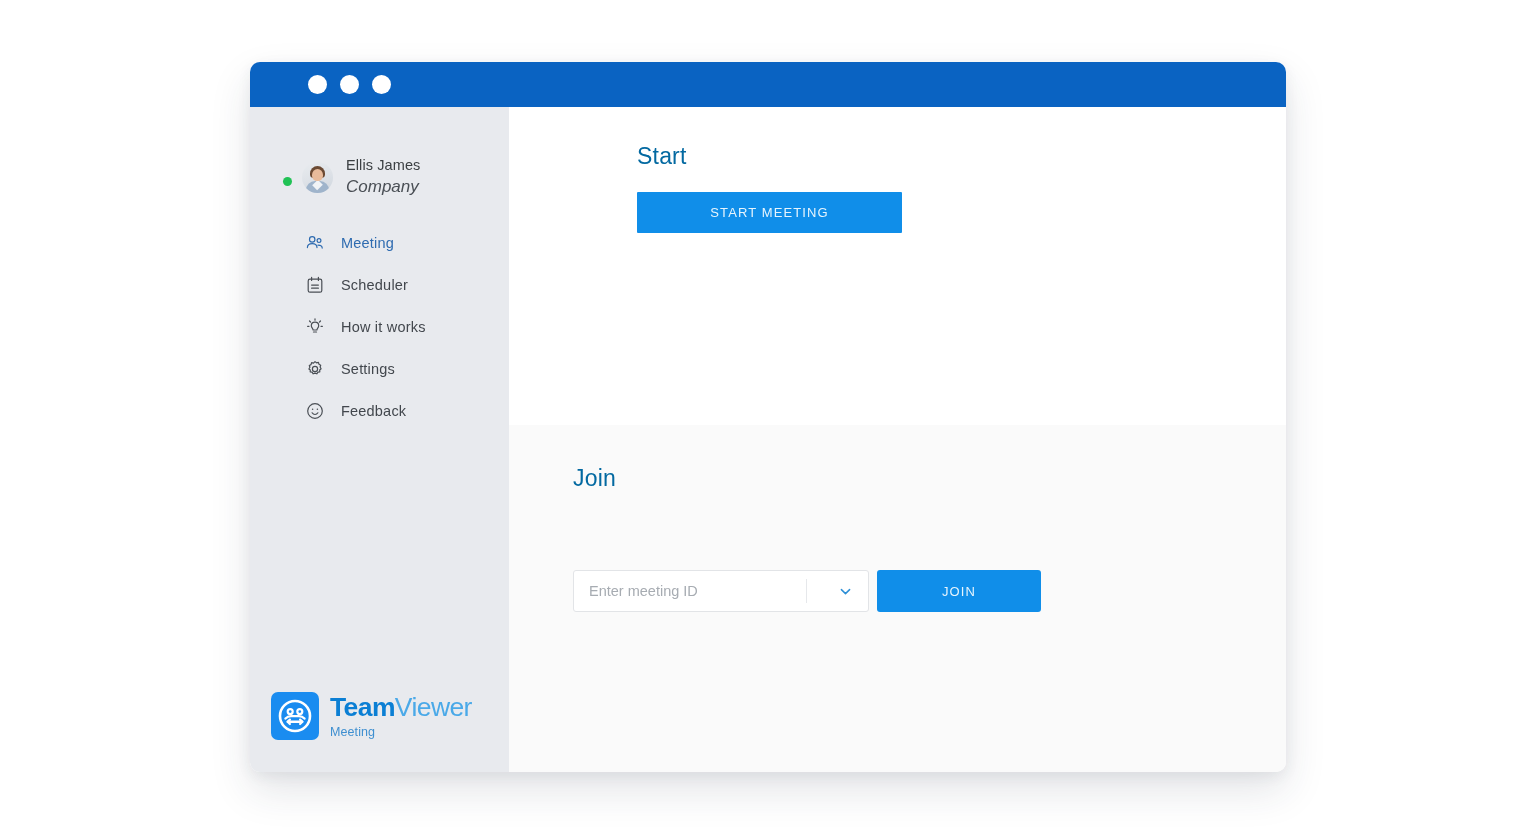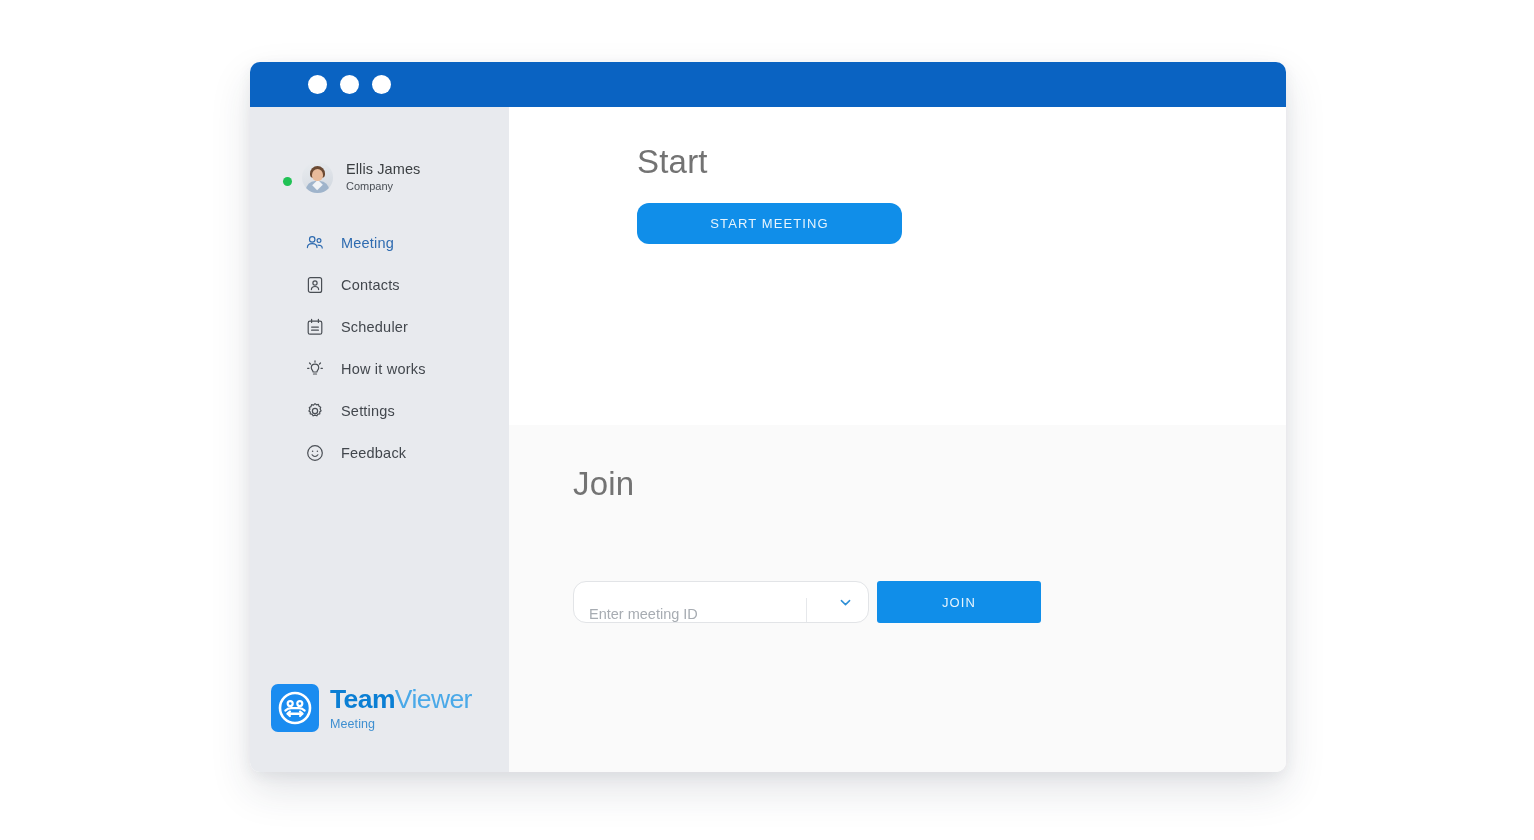--- a/index.html
+++ b/index.html
@@ -112,23 +112,24 @@
     transform: rotate(45deg);
   }
 
   .profile-text { margin-left: 13px; line-height: 1.2; }
   .profile-name {
     font-size: 14.5px;
     color: #3c4043;
     letter-spacing: .1px;
   }
   .profile-company {
-    font-size: 11px;
+    font-size: 17px;
     color: #4a4f55;
     margin-top: 2px;
+    font-style: italic;
   }
 
   .nav { margin-top: 19px; }
   .nav-item {
     height: 42px;
     display: flex;
     align-items: center;
     padding-left: 55px;
     cursor: pointer;
     gap: 16px;
@@ -143,21 +144,21 @@
     font-size: 14.5px;
     color: #42474d;
     letter-spacing: .2px;
   }
   .nav-item.active .nav-label { color: #2e6bb0; }
 
   
   .brand {
     position: absolute;
     left: 21px;
-    bottom: 40px;
+    bottom: 32px;
     display: flex;
     align-items: center;
     gap: 11px;
   }
   .brand-mark {
     width: 48px; height: 48px;
     border-radius: 7px;
     background: #1a8cf0;
     display: flex; align-items: center; justify-content: center;
   }
@@ -186,23 +187,23 @@
     background: #ffffff;
     padding: 36px 0 0 128px;
   }
   .panel-join {
     flex: 1;
     background: #fafafa;
     padding: 40px 0 0 64px;
   }
 
   .sec-title {
-    font-size: 33px;
+    font-size: 23px;
     font-weight: normal;
-    color: #737373;
+    color: #0369a1;
     letter-spacing: .2px;
   }
 
   .meeting-id-row {
     margin-top: 30px;
     display: flex;
     align-items: baseline;
     gap: 11px;
   }
   .meeting-id-label {
@@ -215,43 +216,43 @@
     color: #33373b;
     letter-spacing: .2px;
   }
 
   .btn-primary {
     margin-top: 22px;
     width: 265px;
     height: 41px;
     background: #108ee9;
     border: none;
-    border-radius: 12px;
+    border-radius: 1px;
     color: #e6f4fd;
     font-size: 13px;
     letter-spacing: 1.1px;
     font-family: "Liberation Sans", sans-serif;
     cursor: pointer;
     display: flex; align-items: center; justify-content: center;
   }
 
   .join-row {
     margin-top: 78px;
     display: flex;
     align-items: center;
     gap: 8px;
   }
   .combo {
     width: 296px;
     height: 42px;
     background: #ffffff;
     border: 1px solid #e2e4e7;
-    border-radius: 13px;
-    display: flex;
-    align-items: flex-end;
+    border-radius: 3px;
+    display: flex;
+    align-items: center;
     position: relative;
     gap: 16px;
   }
   .combo input {
     flex: 1;
     border: none;
     outline: none;
     background: transparent;
     padding-left: 15px;
     font-size: 14.5px;
@@ -322,30 +323,20 @@
             <svg width="20" height="20" viewBox="0 0 20 20" fill="none" stroke="#2e6bb0" stroke-width="1.2" stroke-linecap="round" stroke-linejoin="round">
               <circle cx="7.2" cy="6.4" r="2.7"></circle>
               <path d="M2.4 14.6c0-2.5 2.2-4 4.8-4s4.8 1.5 4.8 4"></path>
               <circle cx="14" cy="7.6" r="1.9"></circle>
               <path d="M13 12.2c2 0 4.2 1 4.2 2.9"></path>
             </svg>
           </span>
           <span class="nav-label">Meeting</span>
         </div>
 
-        <div class="nav-item">
-          <span class="nav-ico">
-            <svg width="20" height="20" viewBox="0 0 20 20" fill="none" stroke="#4a4f55" stroke-width="1.2" stroke-linecap="round" stroke-linejoin="round">
-              <rect x="3.4" y="2.6" width="13.2" height="14.8" rx="2"></rect>
-              <circle cx="10" cy="8" r="2.1"></circle>
-              <path d="M6.4 14.6c0-2 1.7-3.1 3.6-3.1s3.6 1.1 3.6 3.1"></path>
-            </svg>
-          </span>
-          <span class="nav-label">Contacts</span>
-        </div>
 
         <div class="nav-item">
           <span class="nav-ico">
             <svg width="20" height="20" viewBox="0 0 20 20" fill="none" stroke="#4a4f55" stroke-width="1.2" stroke-linecap="round" stroke-linejoin="round">
               <rect x="3.2" y="4.2" width="13.6" height="13" rx="1.8"></rect>
               <path d="M6.6 2.3v3.2M13.4 2.3v3.2"></path>
               <path d="M6.6 10.1h6.8M6.6 13.2h6.8"></path>
             </svg>
           </span>
           <span class="nav-label">Scheduler</span>

